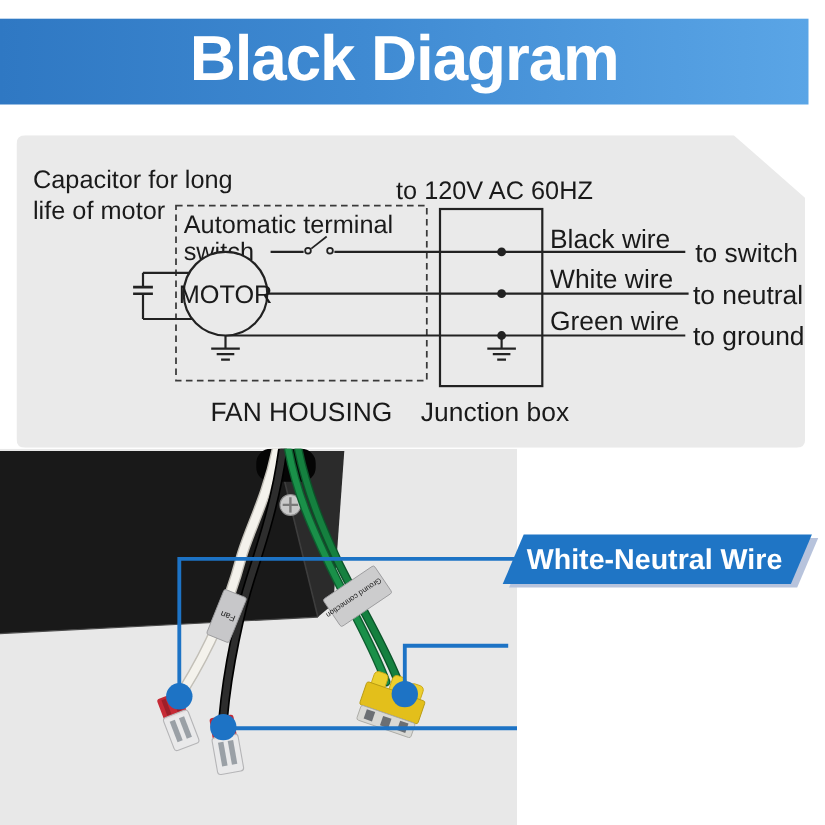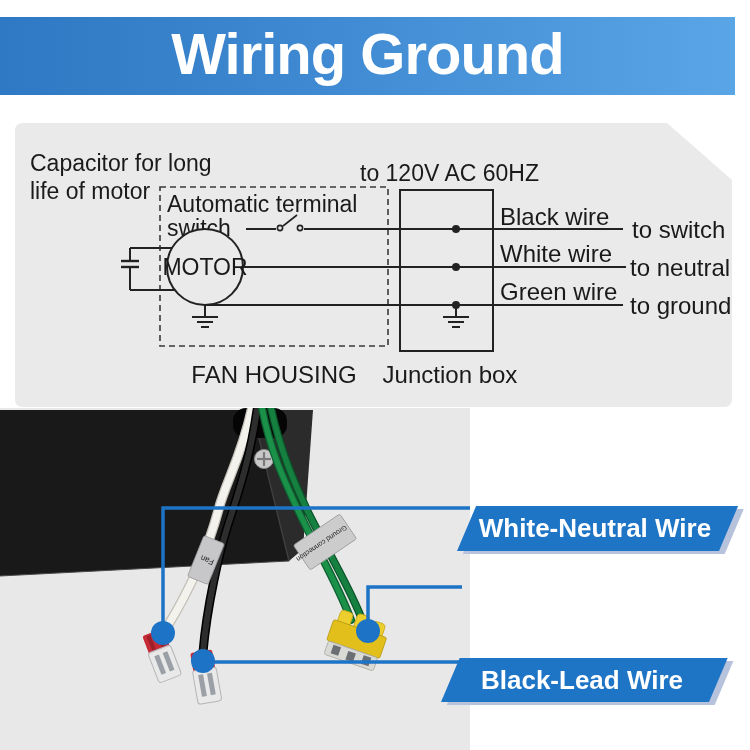--- a/index.html
+++ b/index.html
@@ -16,42 +16,42 @@
   .title-banner .title-text{
     color:#ffffff;font-size:58px;font-weight:bold;letter-spacing:-1px;
     line-height:1;transform:translateY(-2px);
   }
   
   .schematic-svg{position:absolute;left:15px;top:123px;width:717px;height:284px;}
   .photo-svg{position:absolute;left:0;top:408px;width:470px;height:342px;z-index:1;}
   .overlay-svg{position:absolute;left:0;top:0;width:750px;height:750px;z-index:2;pointer-events:none;}
   svg text{font-family:"Liberation Sans",sans-serif;fill:#1a1a1a;}
   
-  .callout{position:absolute;z-index:3;margin-top:20px;}
+  .callout{position:absolute;z-index:3;}
   .callout .skin{
     position:absolute;inset:0;background:#1f75c5;
     transform:skewX(-23deg);transform-origin:bottom left;
     box-shadow:7px 3px 0 #b7c3dc;
   }
   .callout .label{
     position:absolute;inset:0;display:flex;align-items:center;justify-content:center;
     color:#ffffff;font-size:26px;font-weight:bold;letter-spacing:0;
     padding-left:14px;
   }
   .callout-1{left:457px;top:486px;width:262px;height:45px;}
   .callout-2{left:443px;top:567px;width:268px;height:42px;}
   .callout-3{left:441px;top:638px;width:268px;height:44px;}
 </style>
 </head>
 <body>
 
 <div class="canvas">
 
   <div class="title-banner">
-    <span class="title-text">Wiring Ground</span>
+    <span class="title-text">Black Diagram</span>
   </div>
 
   <svg class="schematic-svg" viewBox="15 123 717 284">
 
     <path d="M 23 123 H 667 L 732 180 V 399 Q 732 407 724 407 H 23 Q 15 407 15 399 V 131 Q 15 123 23 123 Z" fill="#eaeaea"></path>
 
     <text x="30" y="171" font-size="23">Capacitor for long</text>
     <text x="30" y="199" font-size="23">life of motor</text>
 
     <text x="360" y="181" font-size="23">to 120V AC 60HZ</text>
@@ -198,18 +198,14 @@
     <line x1="206" y1="662" x2="470" y2="662" stroke="#1d73c5" stroke-width="3.5"></line>
     <circle cx="163" cy="633" r="12" fill="#1d73c5"></circle>
     <circle cx="368" cy="631" r="12" fill="#1d73c5"></circle>
     <circle cx="203" cy="661" r="12" fill="#1d73c5"></circle>
   </svg>
 
   <div class="callout callout-1">
     <div class="skin"></div>
     <div class="label">White-Neutral Wire</div>
   </div>
-  <div class="callout callout-3">
-    <div class="skin"></div>
-    <div class="label">Black-Lead Wire</div>
-  </div>
 
 </div>
 
 </body></html>

